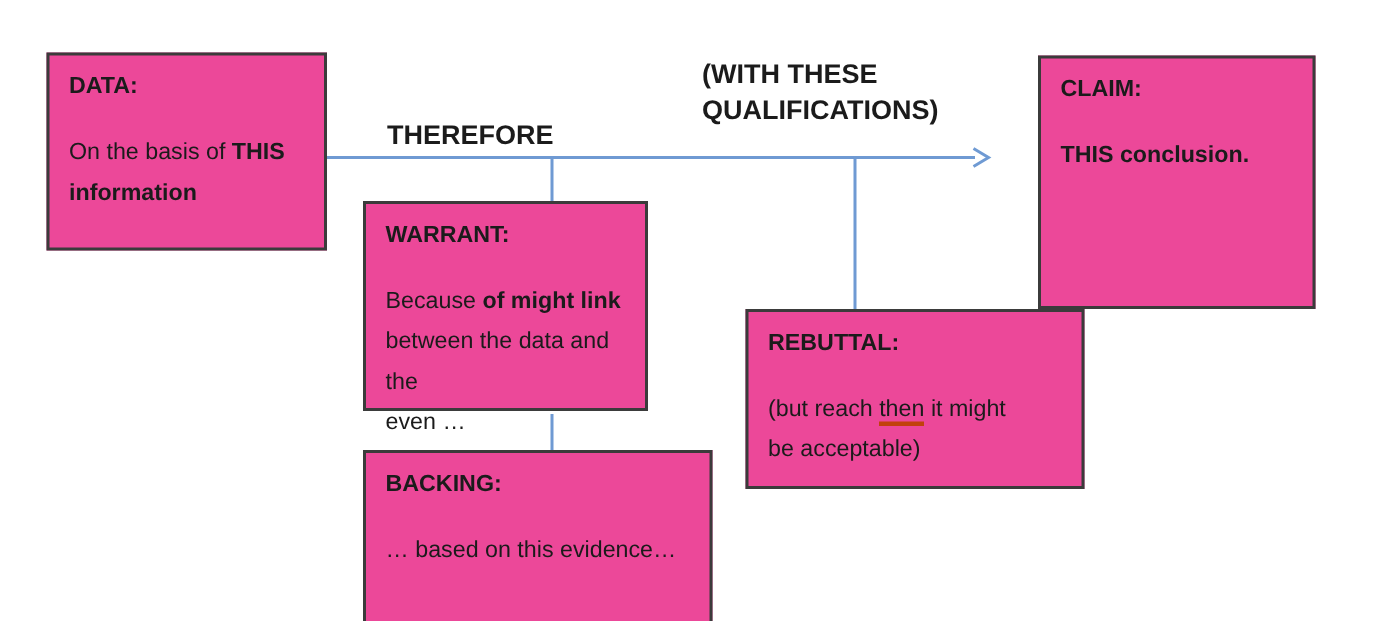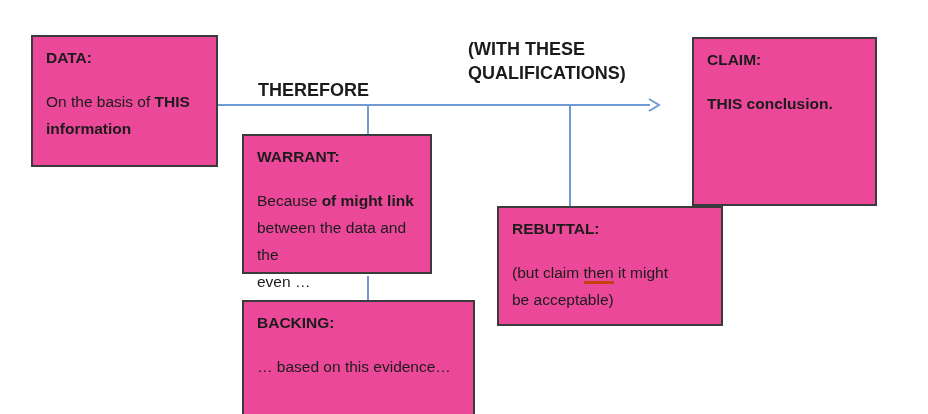--- a/index.html
+++ b/index.html
@@ -99,18 +99,18 @@
   <div class="box" id="box-backing">
     <div class="box-title">BACKING:</div>
     <div class="box-body">
       <span class="box-line">… based on this evidence…</span>
     </div>
   </div>
 
   <div class="box" id="box-rebuttal">
     <div class="box-title">REBUTTAL:</div>
     <div class="box-body">
-      <span class="box-line"><span>(but claim </span><span class="u">then</span><span> it might</span></span>
+      <span class="box-line"><span>(but reach </span><span class="u">then</span><span> it might</span></span>
       <span class="box-line">be acceptable)</span>
     </div>
   </div>
 
 </div>
 
 </body></html>

